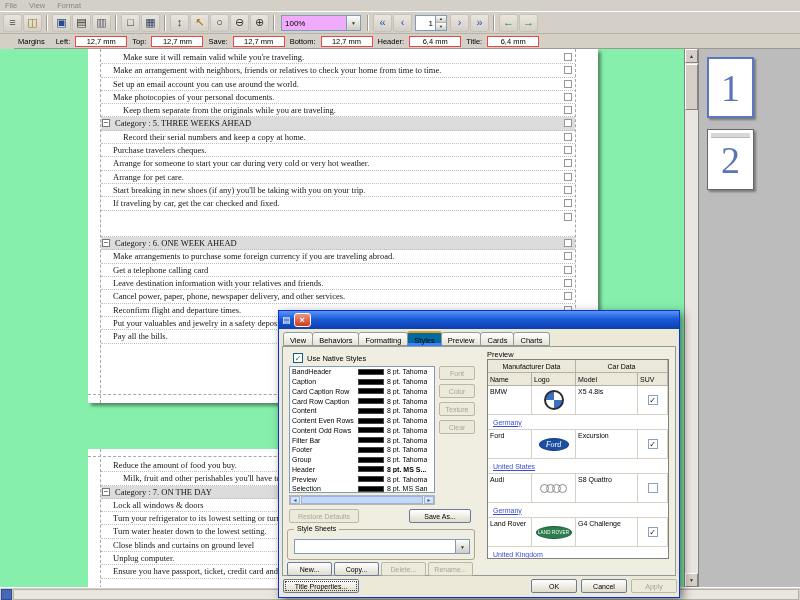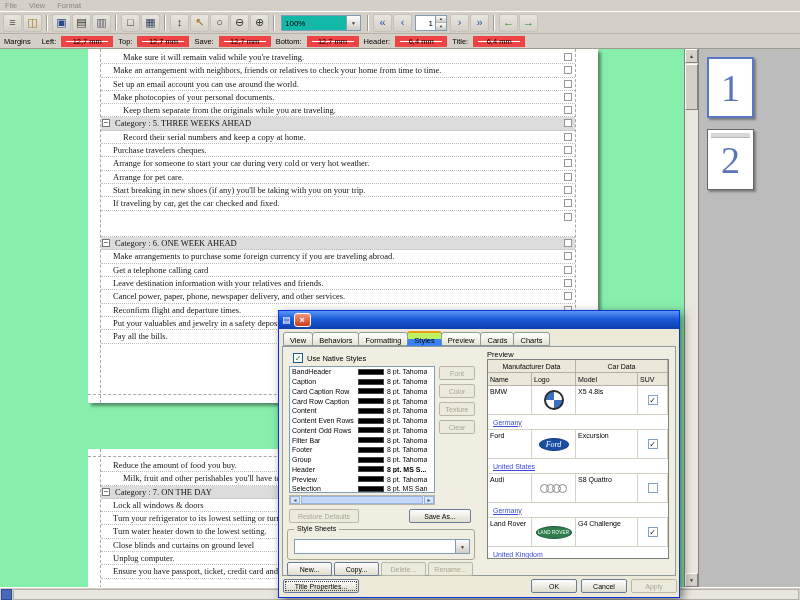--- a/index.html
+++ b/index.html
@@ -8,33 +8,33 @@
 
   
   .menubar{position:absolute;top:0;left:0;right:0;height:11px;display:flex;align-items:center;gap:12px;padding-left:5px;font-size:7.5px;color:#8a867c;}
   .menu-item{cursor:default;}
 
   
   .toolbar{position:absolute;top:11px;left:0;right:0;height:23px;border-top:1px solid #fff;border-bottom:1px solid #b5b2a8;display:flex;align-items:center;padding:0 3px;gap:1px;}
   .tbtn{width:19px;height:18px;display:flex;align-items:center;justify-content:center;border:1px solid #c6c2ba;border-radius:2px;background:linear-gradient(#e9e6de,#d4d0c8);}
   .tglyph{font-size:11px;line-height:1;}
   .tsep{width:2px;height:16px;border-left:1px solid #9e9a90;border-right:1px solid #fff;margin:0 3px;}
-  .zoomcombo{width:80px;height:16px;background:#14b8a6;border:1px solid #7f9db9;display:flex;align-items:stretch;margin:0 2px;}
+  .zoomcombo{width:80px;height:16px;background:#f0abfc;border:1px solid #7f9db9;display:flex;align-items:stretch;margin:0 2px;}
   .zoomval{flex:1;padding:3px 0 0 3px;font-size:8px;}
   .combobtn{width:14px;background:linear-gradient(#fdfdfd,#d0ccc2);border-left:1px solid #7f9db9;font-size:5px;display:flex;align-items:center;justify-content:center;color:#333;}
   .pagebox{width:32px;height:16px;background:#fff;border:1px solid #7f9db9;display:flex;margin:0 2px;}
   .pageval{flex:1;text-align:right;padding:3px 2px 0 0;font-size:8px;}
   .spin{width:11px;display:flex;flex-direction:column;border-left:1px solid #7f9db9;}
   .spinup,.spindown{flex:1;font-size:4px;display:flex;align-items:center;justify-content:center;background:linear-gradient(#fdfdfd,#d0ccc2);color:#333;}
   .spinup{border-bottom:1px solid #b5b2a8;}
 
   
-  .marginsbar{position:absolute;top:34px;left:0;right:0;height:15px;display:flex;align-items:center;gap:5px;padding-left:4px;font-size:7.5px;border-bottom:1px solid #9e9a90;background:#d4d0c8;}
+  .marginsbar{position:absolute;top:34px;left:14px;right:0;height:15px;display:flex;align-items:center;gap:5px;padding-left:4px;font-size:7.5px;border-bottom:1px solid #9e9a90;background:#d4d0c8;}
   .mtitle{margin-right:6px;}
-  .mval{height:11px;min-width:52px;background:#fff;border:5px solid #ef4444;display:flex;align-items:center;justify-content:center;padding:0 3px;}
+  .mval{height:11px;min-width:52px;background:#fff;border:1px solid #ef4444;display:flex;align-items:center;justify-content:center;padding:0 3px;}
 
   
   .main{position:absolute;top:49px;bottom:13px;left:0;right:0;display:flex;}
   .viewport{flex:1;position:relative;background:#86efac;overflow:hidden;}
   .page{position:absolute;left:88px;width:510px;background:#fff;box-shadow:3px 3px 3px rgba(0,0,0,0.4);}
   .page1{top:0;height:354px;}
   .page2{top:400px;height:230px;}
   .guide-v{position:absolute;top:0;bottom:0;width:0;border-left:1px dashed #a8a8a8;}
   .guide-left{left:12px;}
   .guide-right{right:22px;}
@@ -66,21 +66,21 @@
 
   
   .dialog{position:absolute;left:278px;top:310px;width:402px;height:288px;background:#ece9d8;border:1px solid #0831d9;box-shadow:3px 3px 9px rgba(0,0,0,0.5);z-index:20;}
   .titlebar{height:18px;background:linear-gradient(180deg,#5a95f5 0%,#1a5ad8 45%,#0d3fae 100%);display:flex;align-items:center;padding:0 3px;gap:3px;}
   .ticon{font-size:9px;color:#fff;line-height:1;}
   .ttitle{flex:1;color:#fff;font-weight:bold;font-size:8.5px;text-shadow:1px 1px 1px #00237a;}
   .closebtn{width:17px;height:14px;background:linear-gradient(#f0947e,#cc3c1e);border:1px solid #fff;border-radius:3px;color:#fff;font-size:9px;font-weight:bold;display:flex;align-items:center;justify-content:center;line-height:1;}
   .dbody{position:relative;height:268px;font-size:7.5px;}
   .tabsrow{position:absolute;top:3px;left:4px;display:flex;align-items:flex-end;z-index:2;}
   .tab{height:14px;padding:2px 6px 0;border:1px solid #919b9c;border-radius:3px 3px 0 0;background:linear-gradient(#fff,#e6e3d2);margin-right:-1px;line-height:11px;}
-  .tab.active{height:15px;margin-top:-1px;background:#bef264;border-top:2px solid #e5a01a;border-bottom:7px solid #3b82f6;position:relative;z-index:3;}
+  .tab.active{height:15px;margin-top:-1px;background:#0369a1;border-top:2px solid #e5a01a;border-bottom:3px solid #3b82f6;position:relative;z-index:3;}
   .tabpage{position:absolute;top:17px;left:3px;width:394px;height:230px;border:1px solid #919b9c;background:#f0eee0;z-index:1;}
   .dbody > :not(.tabpage):not(.tabsrow){z-index:4;}
   .cbrow{position:absolute;top:24px;left:14px;display:flex;align-items:center;gap:4px;}
   .cbbox{width:10px;height:10px;background:#fff;border:1px solid #1d5987;font-size:8px;line-height:9px;text-align:center;color:#2a7a2a;}
   .stylelist{position:absolute;top:37px;left:10px;width:146px;height:127px;background:#fff;border:1px solid #7f9db9;overflow:hidden;}
   .slrow{display:flex;align-items:center;height:9.75px;padding:0 2px;}
   .slname{flex:0 0 66px;font-size:7px;white-space:nowrap;overflow:hidden;}
   .slswatch{flex:0 0 26px;height:6px;background:#000;border:1px solid #444;margin-right:3px;}
   .slfont{font-size:7px;white-space:nowrap;overflow:hidden;}
   .slfont.b{font-weight:bold;}

